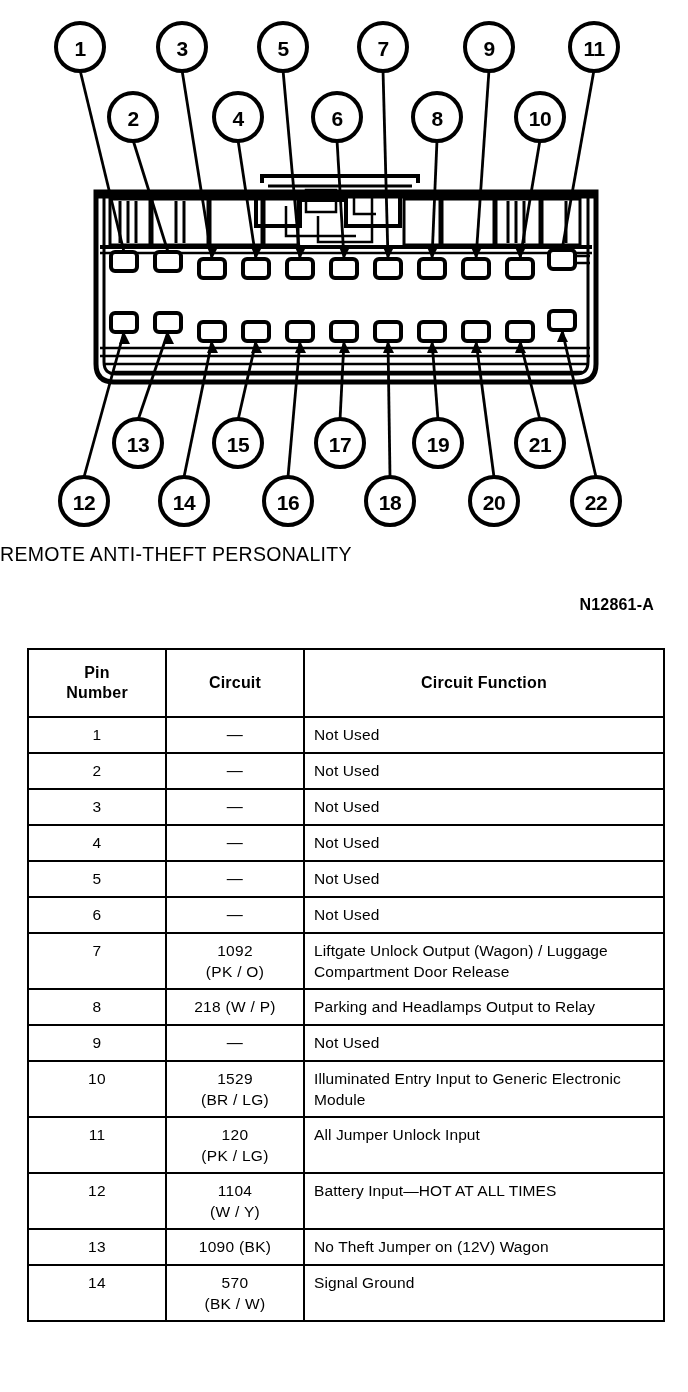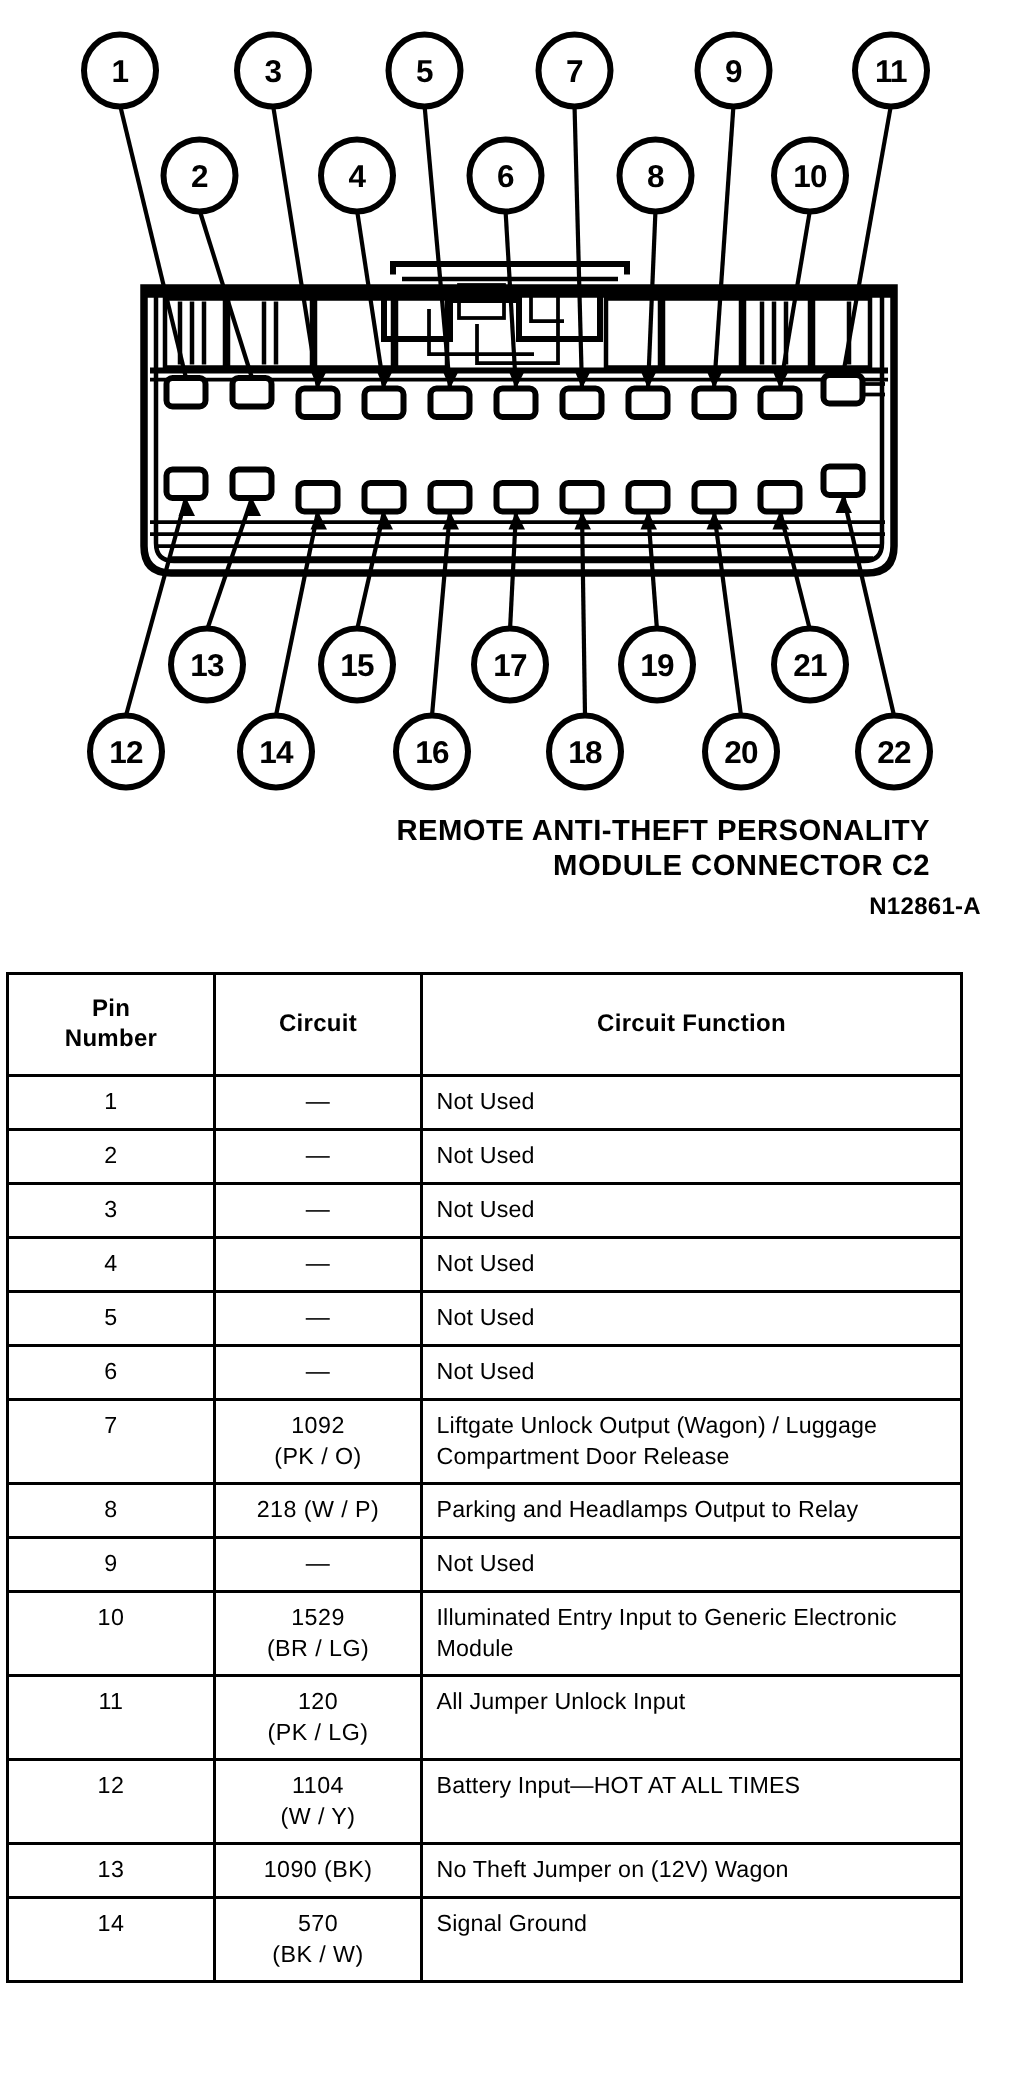--- a/index.html
+++ b/index.html
@@ -40,41 +40,41 @@
     fill: #000;
     letter-spacing: -0.5px;
   }
 
   
   #caption {
     position: absolute;
     left: 0;
     top: 543px;
     width: 620px;
-    text-align: right;
+    text-align: left;
     font-size: 19.5px;
-    font-weight: bold;
+    font-weight: normal;
     line-height: 23px;
     letter-spacing: 0.3px;
   }
   #caption div { white-space: nowrap; }
 
   #figure-id {
     position: absolute;
     right: 34px;
     top: 596px;
     font-size: 16px;
     font-weight: bold;
     letter-spacing: 0.2px;
   }
 
   
   #pin-table {
     position: absolute;
-    left: 4px;
+    left: 27px;
     top: 648px;
     width: 636px;
     border-collapse: collapse;
     table-layout: fixed;
   }
   #pin-table col.c-pin  { width: 138px; }
   #pin-table col.c-ckt  { width: 138px; }
   #pin-table col.c-func { width: 360px; }
 
   #pin-table th,
@@ -349,21 +349,20 @@
       <g>
         <circle cx="596" cy="501" r="24" fill="#fff" stroke="#000" stroke-width="4"></circle>
         <text class="callout-num" x="596" y="502">22</text>
       </g>
     </g>
   </svg>
 </div>
 
 <div id="caption">
   <div>REMOTE ANTI-THEFT PERSONALITY</div>
-  <div>MODULE CONNECTOR C2</div>
 </div>
 <div id="figure-id">N12861-A</div>
 
 <table id="pin-table">
   <colgroup>
     <col class="c-pin">
       <col class="c-ckt">
       <col class="c-func">
   </colgroup>
   <thead>

